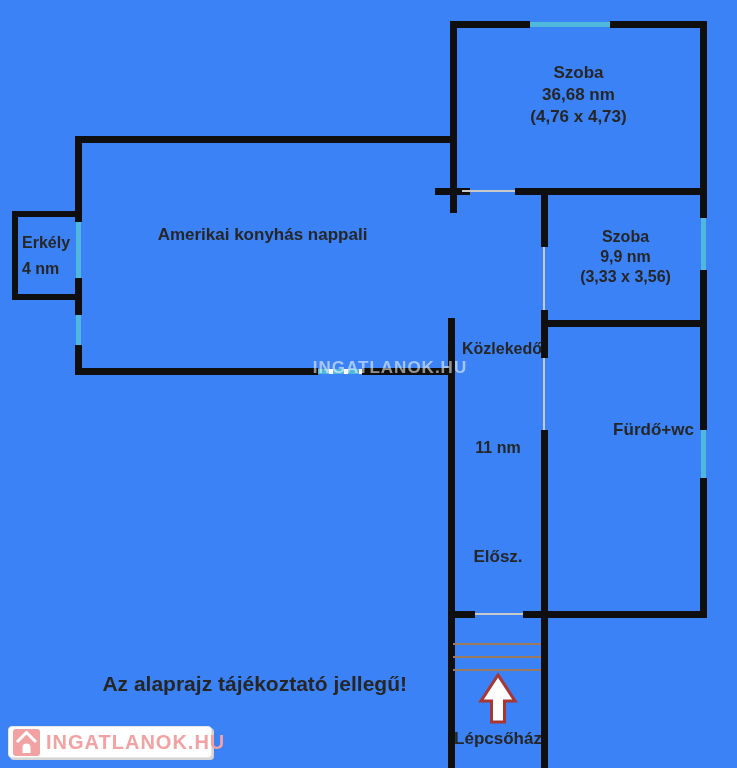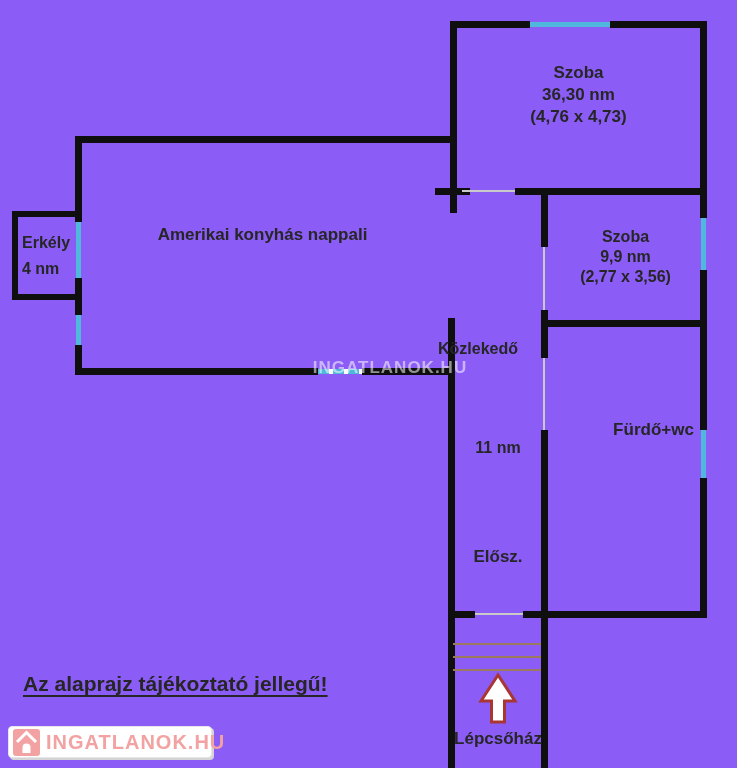--- a/index.html
+++ b/index.html
@@ -1,36 +1,36 @@
 <!DOCTYPE html>
 <html style="--wall: #0f0f0f; --window: #4fb8dc; --door: #c9c9c9; --stair: #9b7a5e; --arrow: #a83632; --text: #262626; --brand-pink: #f2a2a2;"><head>
 <meta charset="utf-8">
 <style>
   html,body{margin:0;padding:0;background:#ffffff;}
   #plan{
     position:relative;
     width:737px;height:768px;
-    background:#8b5cf6;
+    background:#3b82f6;
     font-family:"Liberation Sans", sans-serif;
     font-weight:bold;
     color:var(--text,#262626);
     overflow:hidden;
   }
   .wall{position:absolute;background:var(--wall,#0f0f0f);}
   .window{position:absolute;background:var(--window,#4fb8dc);}
   .window-dashed{position:absolute;background:repeating-linear-gradient(90deg,var(--window,#4fb8dc) 0 11px,#ffffff 11px 15px);}
   .door{position:absolute;background:var(--door,#c9c9c9);}
   .stair{position:absolute;background:var(--stair,#9b7a5e);}
   .label{position:absolute;text-align:center;line-height:22px;font-size:17px;}
   .label.small{font-size:16px;line-height:20px;}
   .label.left{text-align:left;line-height:26px;font-size:16px;}
   .disclaimer{
-    position:absolute;left:23px;top:672px;width:370px;
-    text-align:left;font-size:21px;
-    text-decoration:underline;text-decoration-thickness:2px;text-underline-offset:4px;
+    position:absolute;left:37px;top:672px;width:370px;
+    text-align:right;font-size:21px;
+    text-decoration-thickness:2px;text-underline-offset:4px;
   }
   .center-watermark{
     position:absolute;left:290px;top:358px;width:200px;
     text-align:center;font-size:17px;letter-spacing:1px;
     color:rgba(255,255,255,0.55);z-index:5;
   }
   .brand-box{
     position:absolute;left:8px;top:726px;width:204px;height:32px;
     background:#ffffff;border:1px solid #e6e6e6;border-radius:4px;
     box-shadow:2px 2px 0 #d4d4d4;
@@ -92,40 +92,40 @@
   <div class="stair" style="left:453px;top:669px;width:88px;height:2px;"></div>
 
   <div class="arrow-wrap">
     <svg width="56" height="56" viewBox="0 0 56 56">
       <polygon points="28,5 11,31 21.5,31 21.5,52 34.5,52 34.5,31 45,31" fill="#ffffff" stroke="var(--arrow,#a83632)" stroke-width="3" stroke-linejoin="miter"></polygon>
     </svg>
   </div>
 
   <div class="label" style="left:450px;top:62px;width:257px;">
     <div>Szoba</div>
-    <div>36,30 nm</div>
+    <div>36,68 nm</div>
     <div>(4,76 x 4,73)</div>
   </div>
 
   <div class="label" style="left:85px;top:224px;width:355px;">
     <div>Amerikai konyhás nappali</div>
   </div>
 
   <div class="label left" style="left:22px;top:230px;width:56px;">
     <div>Erkély</div>
     <div>4 nm</div>
   </div>
 
   <div class="label small" style="left:548px;top:227px;width:155px;">
     <div>Szoba</div>
     <div>9,9 nm</div>
-    <div>(2,77 x 3,56)</div>
+    <div>(3,33 x 3,56)</div>
   </div>
 
-  <div class="label small" style="left:428px;top:339px;width:100px;">
+  <div class="label small" style="left:452px;top:339px;width:100px;">
     <div>Közlekedő</div>
   </div>
   <div class="label small" style="left:448px;top:438px;width:100px;">
     <div>11 nm</div>
   </div>
 
   <div class="label" style="left:576px;top:419px;width:155px;">
     <div>Fürdő+wc</div>
   </div>
 

